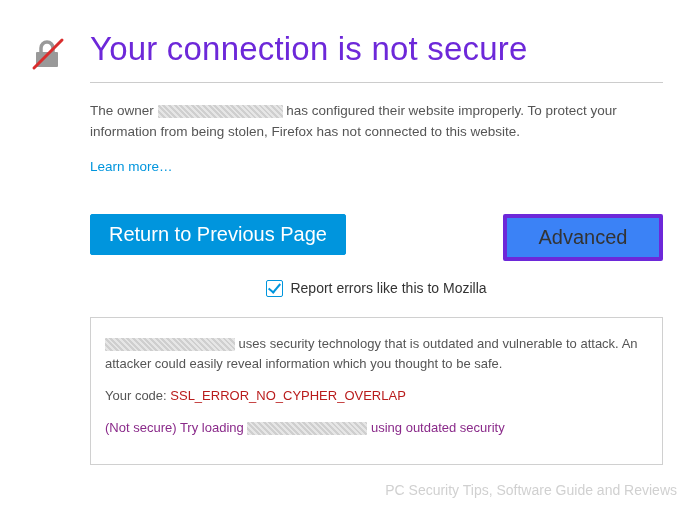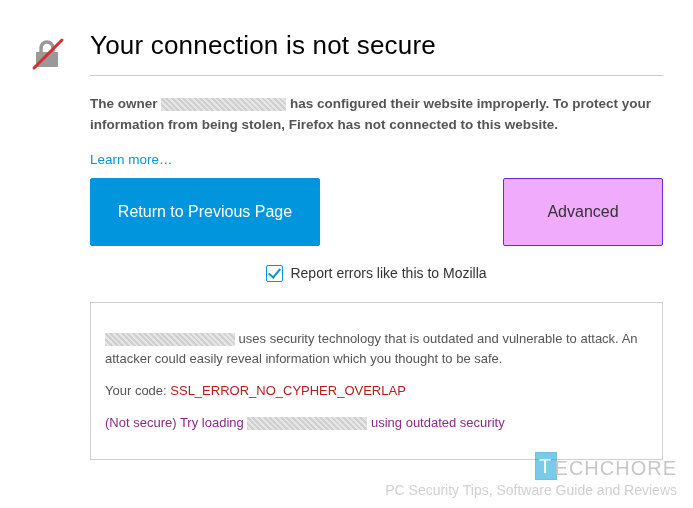--- a/index.html
+++ b/index.html
@@ -23,75 +23,74 @@
     .main-col {
       margin-left: 60px;
     }
     .lock-icon-wrap {
       position: relative;
       width: 36px;
       height: 36px;
     }
     h1.title {
       font-weight: 300;
-      font-size: 26px;
-      color: #000000;
+      font-size: 33px;
+      color: #6d28d9;
       margin-bottom: 14px;
       letter-spacing: 0.2px;
     }
     hr.rule {
       border: none;
       border-top: 1px solid #ccc;
       margin-bottom: 18px;
     }
     .para {
       font-size: 13.5px;
       color: #555;
       line-height: 1.55;
       margin-bottom: 14px;
-      font-weight: bold;
     }
     .redacted {
       display: inline-block;
       vertical-align: middle;
       height: 13px;
       background: repeating-linear-gradient(45deg,#cfcfcf,#cfcfcf 2px,#e6e6e6 2px,#e6e6e6 4px);
       border-radius: 1px;
       filter: blur(0.3px);
     }
     .learn-link {
       color: #0095dd;
       font-size: 13.5px;
       text-decoration: none;
       display: inline-block;
-      margin-bottom: 11px;
+      margin-bottom: 40px;
       cursor: pointer;
     }
     .button-row {
       margin-bottom: 18px;
     }
     .btn {
       display: inline-block;
       min-width: 230px;
-      padding: 24px 18px;
-      font-size: 16px;
+      padding: 8px 18px;
+      font-size: 20px;
       text-align: center;
       border-radius: 2px;
       cursor: pointer;
       font-family: inherit;
     }
     .btn-primary {
       background: #0095dd;
       color: #fff;
       border: 1px solid #0095dd;
     }
     .btn-secondary {
-      background: #f0abfc;
+      background: #3b82f6;
       color: #333;
-      border: 1px solid #6d28d9;
+      border: 4px solid #6d28d9;
       min-width: 160px;
       float: right;
     }
     .clear { clear: both; }
     .check-row {
       margin-bottom: 20px;
       font-size: 14px;
       color: #333;
       text-align: center;
     }
@@ -113,21 +112,21 @@
       left: 4px;
       top: 0px;
       width: 5px;
       height: 10px;
       border: solid #0095dd;
       border-width: 0 2.5px 2.5px 0;
       transform: rotate(40deg);
     }
     .detail-box {
       border: 1px solid #d0d0d0;
-      padding: 26px 14px 14px 14px;
+      padding: 16px 14px 14px 14px;
       font-size: 13px;
       color: #555;
       line-height: 1.55;
     }
     .detail-box p { margin-bottom: 12px; }
     .error-code { color: #b91c1c; }
     .not-secure { color: #8a2a8a; }
     .watermark {
       position: absolute;
       right: 16px;
@@ -205,17 +204,14 @@
         <span>Your code: </span><span class="error-code">SSL_ERROR_NO_CYPHER_OVERLAP</span>
       </p>
       <p style="margin-bottom:12px">
         <span class="not-secure">(Not secure) </span><span class="not-secure"><span>Try loading </span><span class="redacted" style="width:120px;vertical-align:middle"></span><span> using outdated security</span></span>
       </p>
     </div>
   </div>
 </div>
 
 <div class="watermark">
-  <div class="brand">
-    <span class="tee">T</span><span>ECHCHORE</span>
-  </div>
   <div class="tag">PC Security Tips, Software Guide and Reviews</div>
 </div>
 
 </body></html>

